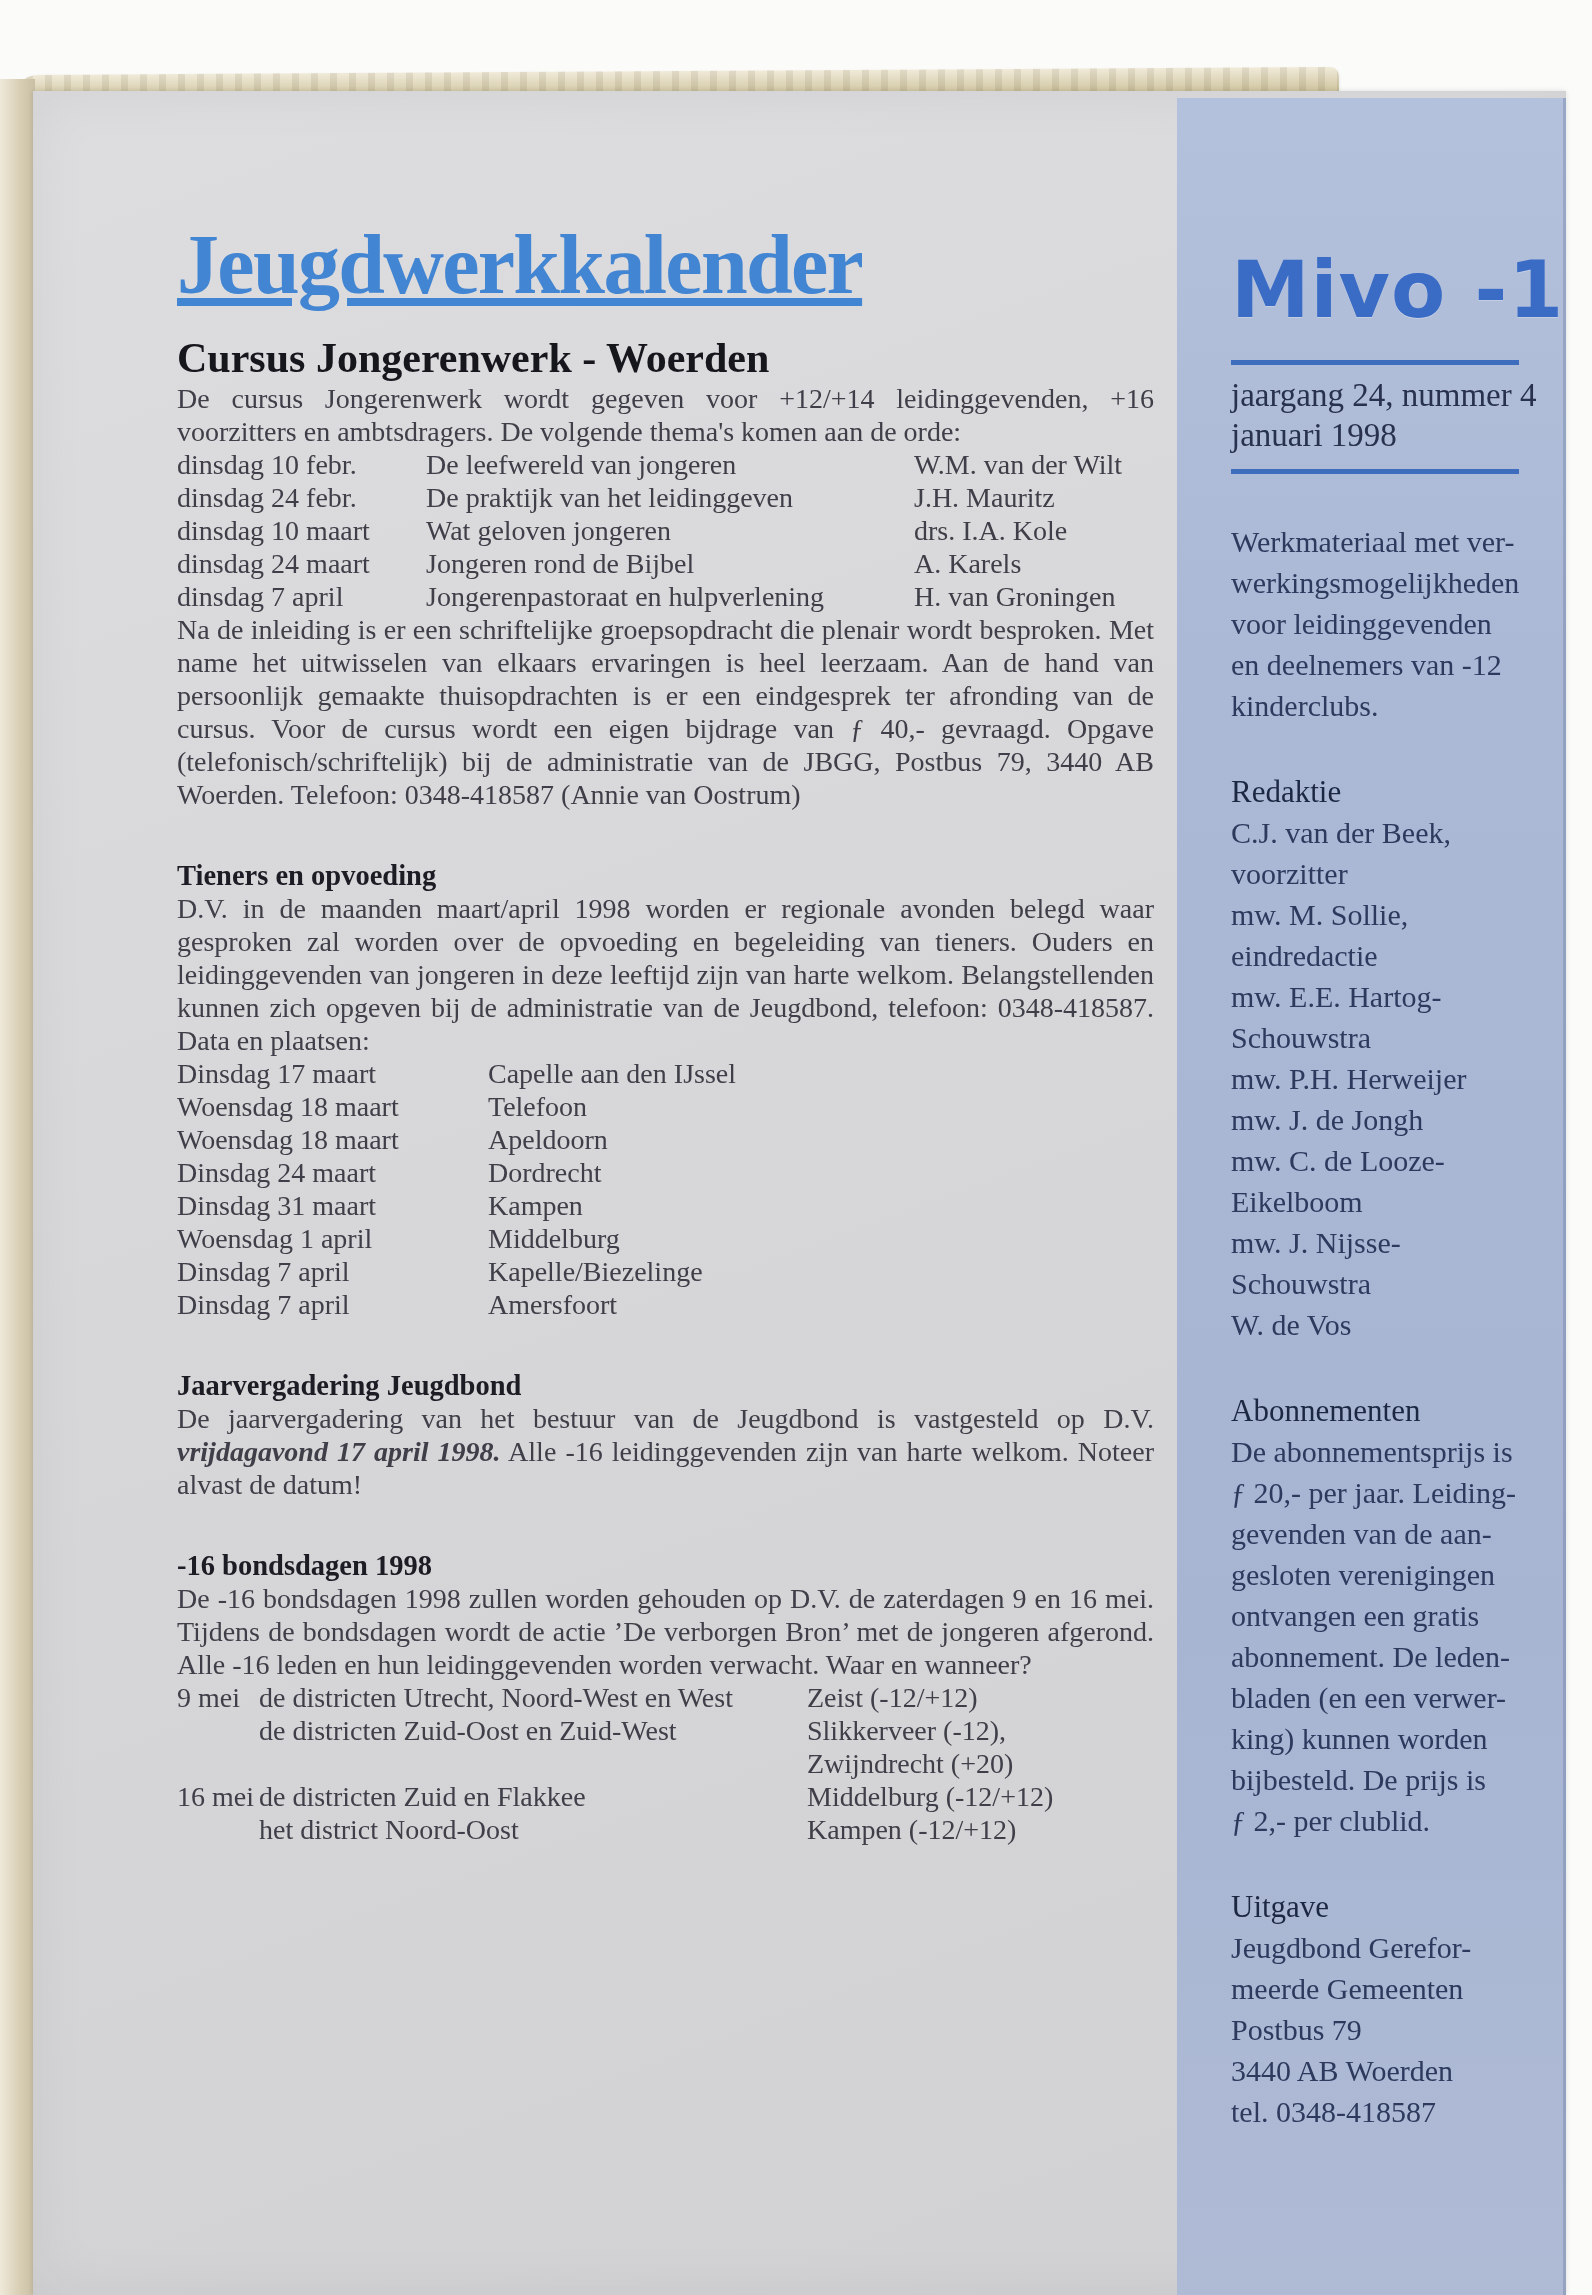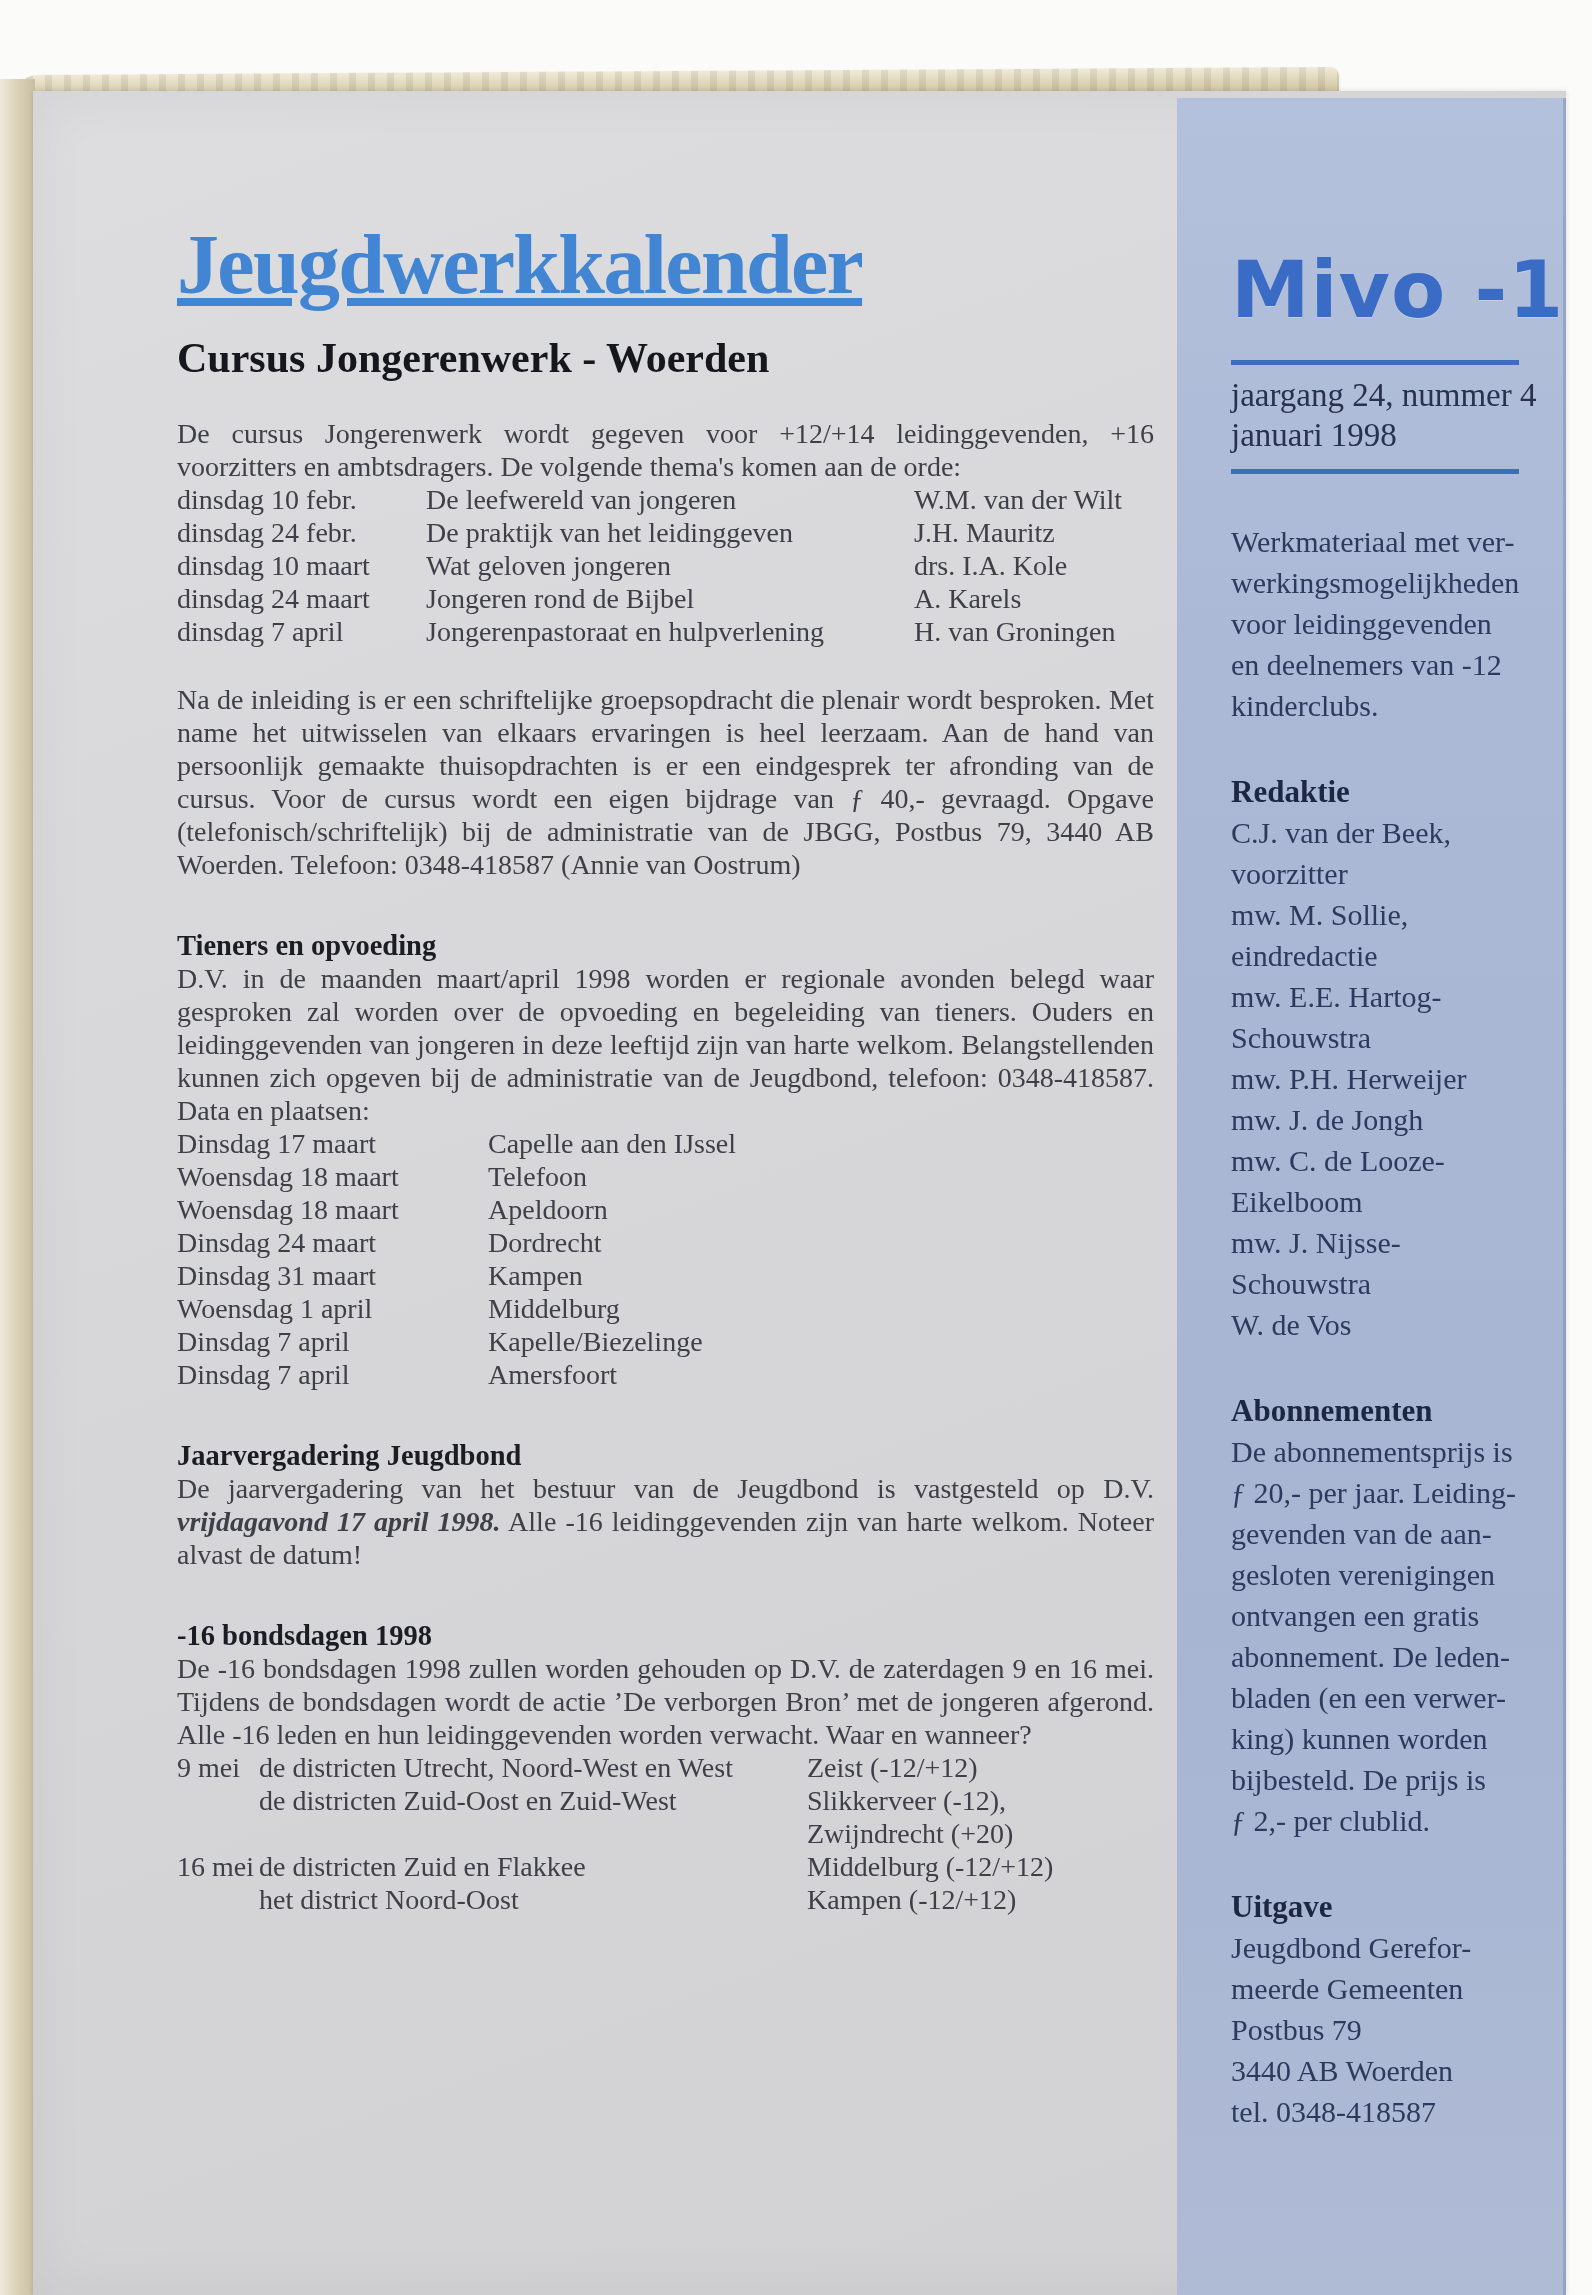--- a/index.html
+++ b/index.html
@@ -61,21 +61,21 @@
   }
   .side-par{
     font-size:30px;line-height:41px;
     color:#2d3a5e;
     white-space:pre-line;
   }
   .side-description{margin-top:47px;}
   .side-section{margin-top:45px;}
   .side-header{
     font-size:31px;line-height:41px;
-    font-weight:bold;
+    font-weight:normal;
     color:#1c2742;
   }
   
   .main-col{
     position:absolute;left:144px;top:0;width:977px;
     color:#3e3f48;
   }
   .main-title{
     margin-top:128px;
     font-weight:bold;
@@ -88,21 +88,21 @@
   .article-title{
     margin-top:22.4px;
     font-weight:bold;
     font-size:42px;line-height:1.15;
     color:#16161d;
   }
   .body-text{
     font-size:28px;line-height:33px;
     text-align:justify;
   }
-  .mt-par{margin-top:35px;}
+  .mt-par{}
   .mt-section{margin-top:48px;}
   .sec-header{
     font-weight:bold;
     font-size:28.5px;line-height:33px;
     color:#1b1c24;
   }
   .flex-row{display:flex;justify-content:space-between;}
   .sched-date{width:249px;flex:none;}
   .sched-topic{width:488px;flex:none;}
   .sched-speaker{flex:1;}

